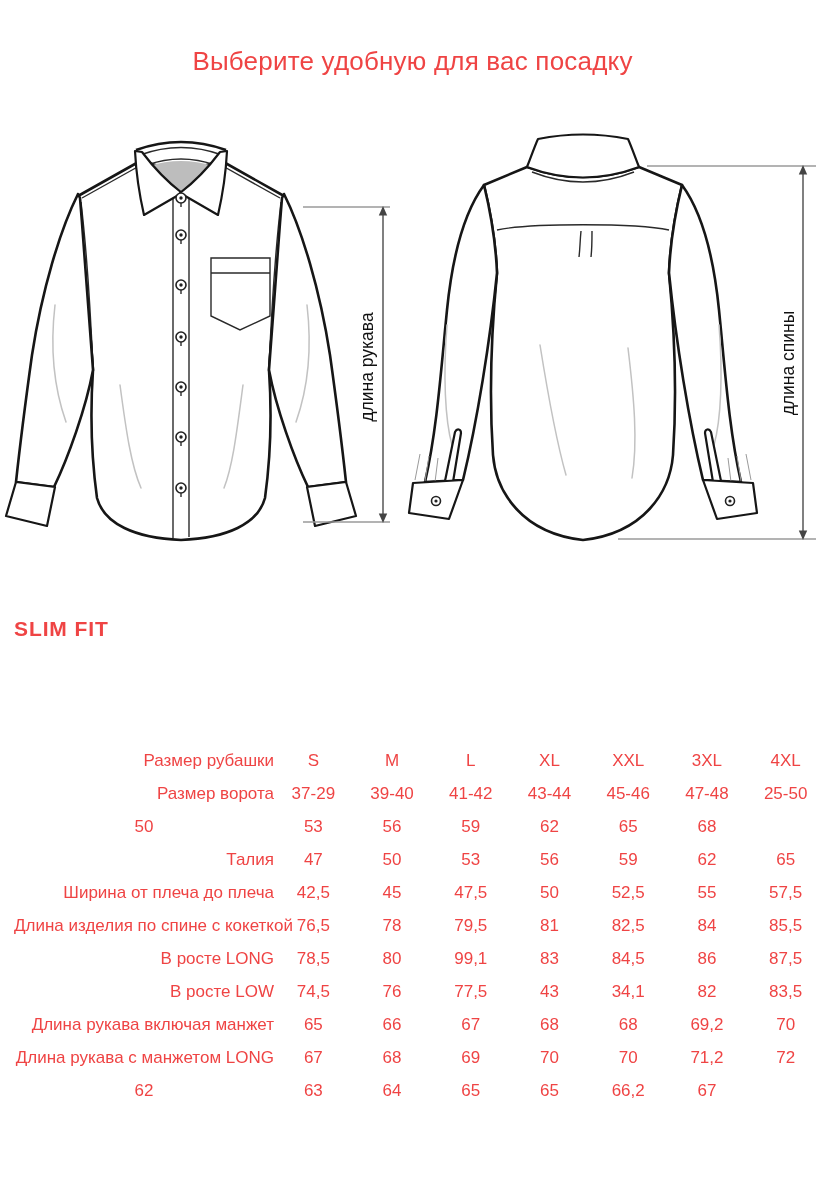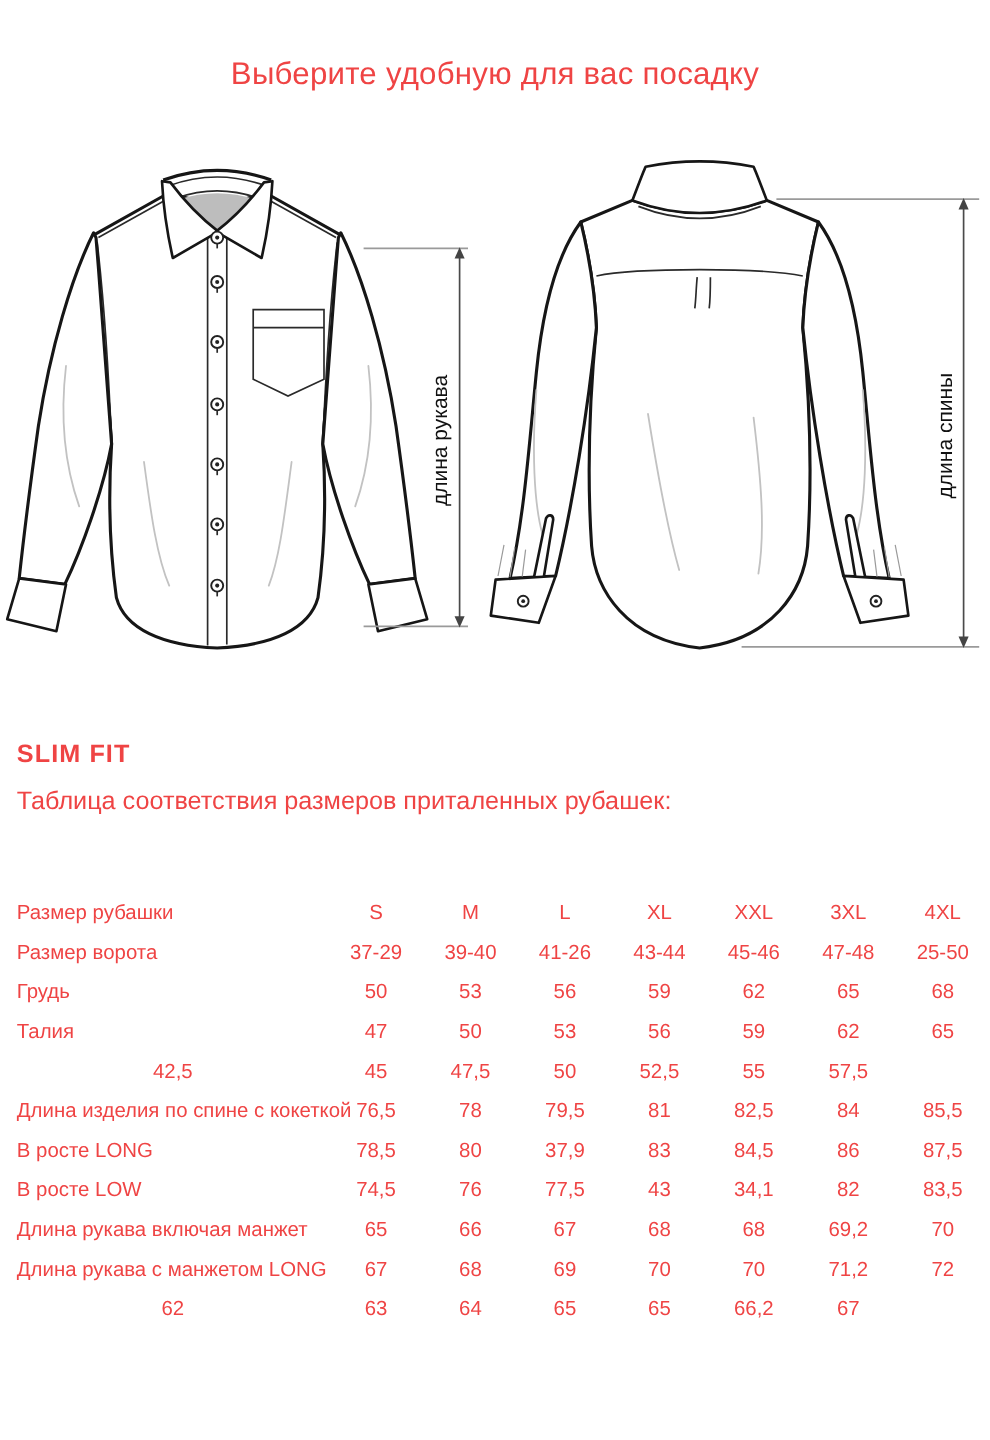--- a/index.html
+++ b/index.html
@@ -7,21 +7,21 @@
         font-family:"Liberation Sans",sans-serif;color:#ef4444;}
   .title{position:absolute;top:46px;left:0;width:825px;text-align:center;
          font-size:26px;font-weight:400;margin:0;letter-spacing:0.2px;}
   .diagram{position:absolute;top:130px;left:0;}
   .fit-heading{position:absolute;top:617px;left:14px;margin:0;
                font-size:21px;font-weight:700;letter-spacing:0.9px;}
   .table-caption{position:absolute;top:656px;left:14px;font-size:21px;}
   .size-table{position:absolute;top:744px;left:14px;width:811px;}
   .trow{display:grid;grid-template-columns:260px repeat(7,1fr);height:33px;
         align-items:center;font-size:17px;}
-  .trow .lbl{white-space:nowrap;}
+  .trow .lbl{white-space:nowrap;text-align:right;}
   .trow .val{text-align:center;white-space:nowrap;}
   
   .o  {fill:#fff;stroke:#161616;stroke-width:2.6;stroke-linejoin:round;}
   .o2 {fill:#fff;stroke:#161616;stroke-width:2.2;stroke-linejoin:round;}
   .t  {fill:none;stroke:#2a2a2a;stroke-width:1.4;}
   .f  {fill:none;stroke:#c2c2c2;stroke-width:1.5;stroke-linecap:round;}
   .f2 {fill:none;stroke:#9a9a9a;stroke-width:1;}
   .tick{stroke:#9a9a9a;stroke-width:1.4;}
   .arrow{stroke:#4a4a4a;stroke-width:1.4;}
   .bo {fill:#fff;stroke:#222;stroke-width:1.6;}
@@ -153,64 +153,63 @@
       <line class="tick" x1="647" y1="36" x2="816" y2="36"></line>
       <line class="tick" x1="618" y1="409" x2="816" y2="409"></line>
       <line class="arrow" x1="803" y1="42" x2="803" y2="403"></line>
       <path d="M803,35 L798.8,44.5 L807.2,44.5 Z" fill="#444"></path>
       <path d="M803,410 L798.8,400.5 L807.2,400.5 Z" fill="#444"></path>
       <text class="dim-label" transform="rotate(-90 789 233)" x="789" y="233" text-anchor="middle" dominant-baseline="middle">длина спины</text>
     </g>
   </svg>
 
   <h2 class="fit-heading">SLIM FIT</h2>
-  <div class="table-caption">Таблица соответствия размеров приталенных рубашек:</div>
 
   <div class="size-table">
       <div class="trow">
         <div class="lbl">Размер рубашки</div>
         <div class="val">S</div>
         <div class="val">M</div>
         <div class="val">L</div>
         <div class="val">XL</div>
         <div class="val">XXL</div>
         <div class="val">3XL</div>
         <div class="val">4XL</div>
       </div>
       <div class="trow">
         <div class="lbl">Размер ворота</div>
         <div class="val">37-29</div>
         <div class="val">39-40</div>
-        <div class="val">41-26</div>
+        <div class="val">41-42</div>
         <div class="val">43-44</div>
         <div class="val">45-46</div>
         <div class="val">47-48</div>
         <div class="val">25-50</div>
       </div>
       <div class="trow">
-        <div class="lbl">Грудь</div>
         <div class="val">50</div>
         <div class="val">53</div>
         <div class="val">56</div>
         <div class="val">59</div>
         <div class="val">62</div>
         <div class="val">65</div>
         <div class="val">68</div>
       </div>
       <div class="trow">
         <div class="lbl">Талия</div>
         <div class="val">47</div>
         <div class="val">50</div>
         <div class="val">53</div>
         <div class="val">56</div>
         <div class="val">59</div>
         <div class="val">62</div>
         <div class="val">65</div>
       </div>
       <div class="trow">
+        <div class="lbl">Ширина от плеча до плеча</div>
         <div class="val">42,5</div>
         <div class="val">45</div>
         <div class="val">47,5</div>
         <div class="val">50</div>
         <div class="val">52,5</div>
         <div class="val">55</div>
         <div class="val">57,5</div>
       </div>
       <div class="trow">
         <div class="lbl">Длина изделия по спине с кокеткой</div>
@@ -219,21 +218,21 @@
         <div class="val">79,5</div>
         <div class="val">81</div>
         <div class="val">82,5</div>
         <div class="val">84</div>
         <div class="val">85,5</div>
       </div>
       <div class="trow">
         <div class="lbl">В росте LONG</div>
         <div class="val">78,5</div>
         <div class="val">80</div>
-        <div class="val">37,9</div>
+        <div class="val">99,1</div>
         <div class="val">83</div>
         <div class="val">84,5</div>
         <div class="val">86</div>
         <div class="val">87,5</div>
       </div>
       <div class="trow">
         <div class="lbl">В росте LOW</div>
         <div class="val">74,5</div>
         <div class="val">76</div>
         <div class="val">77,5</div>

